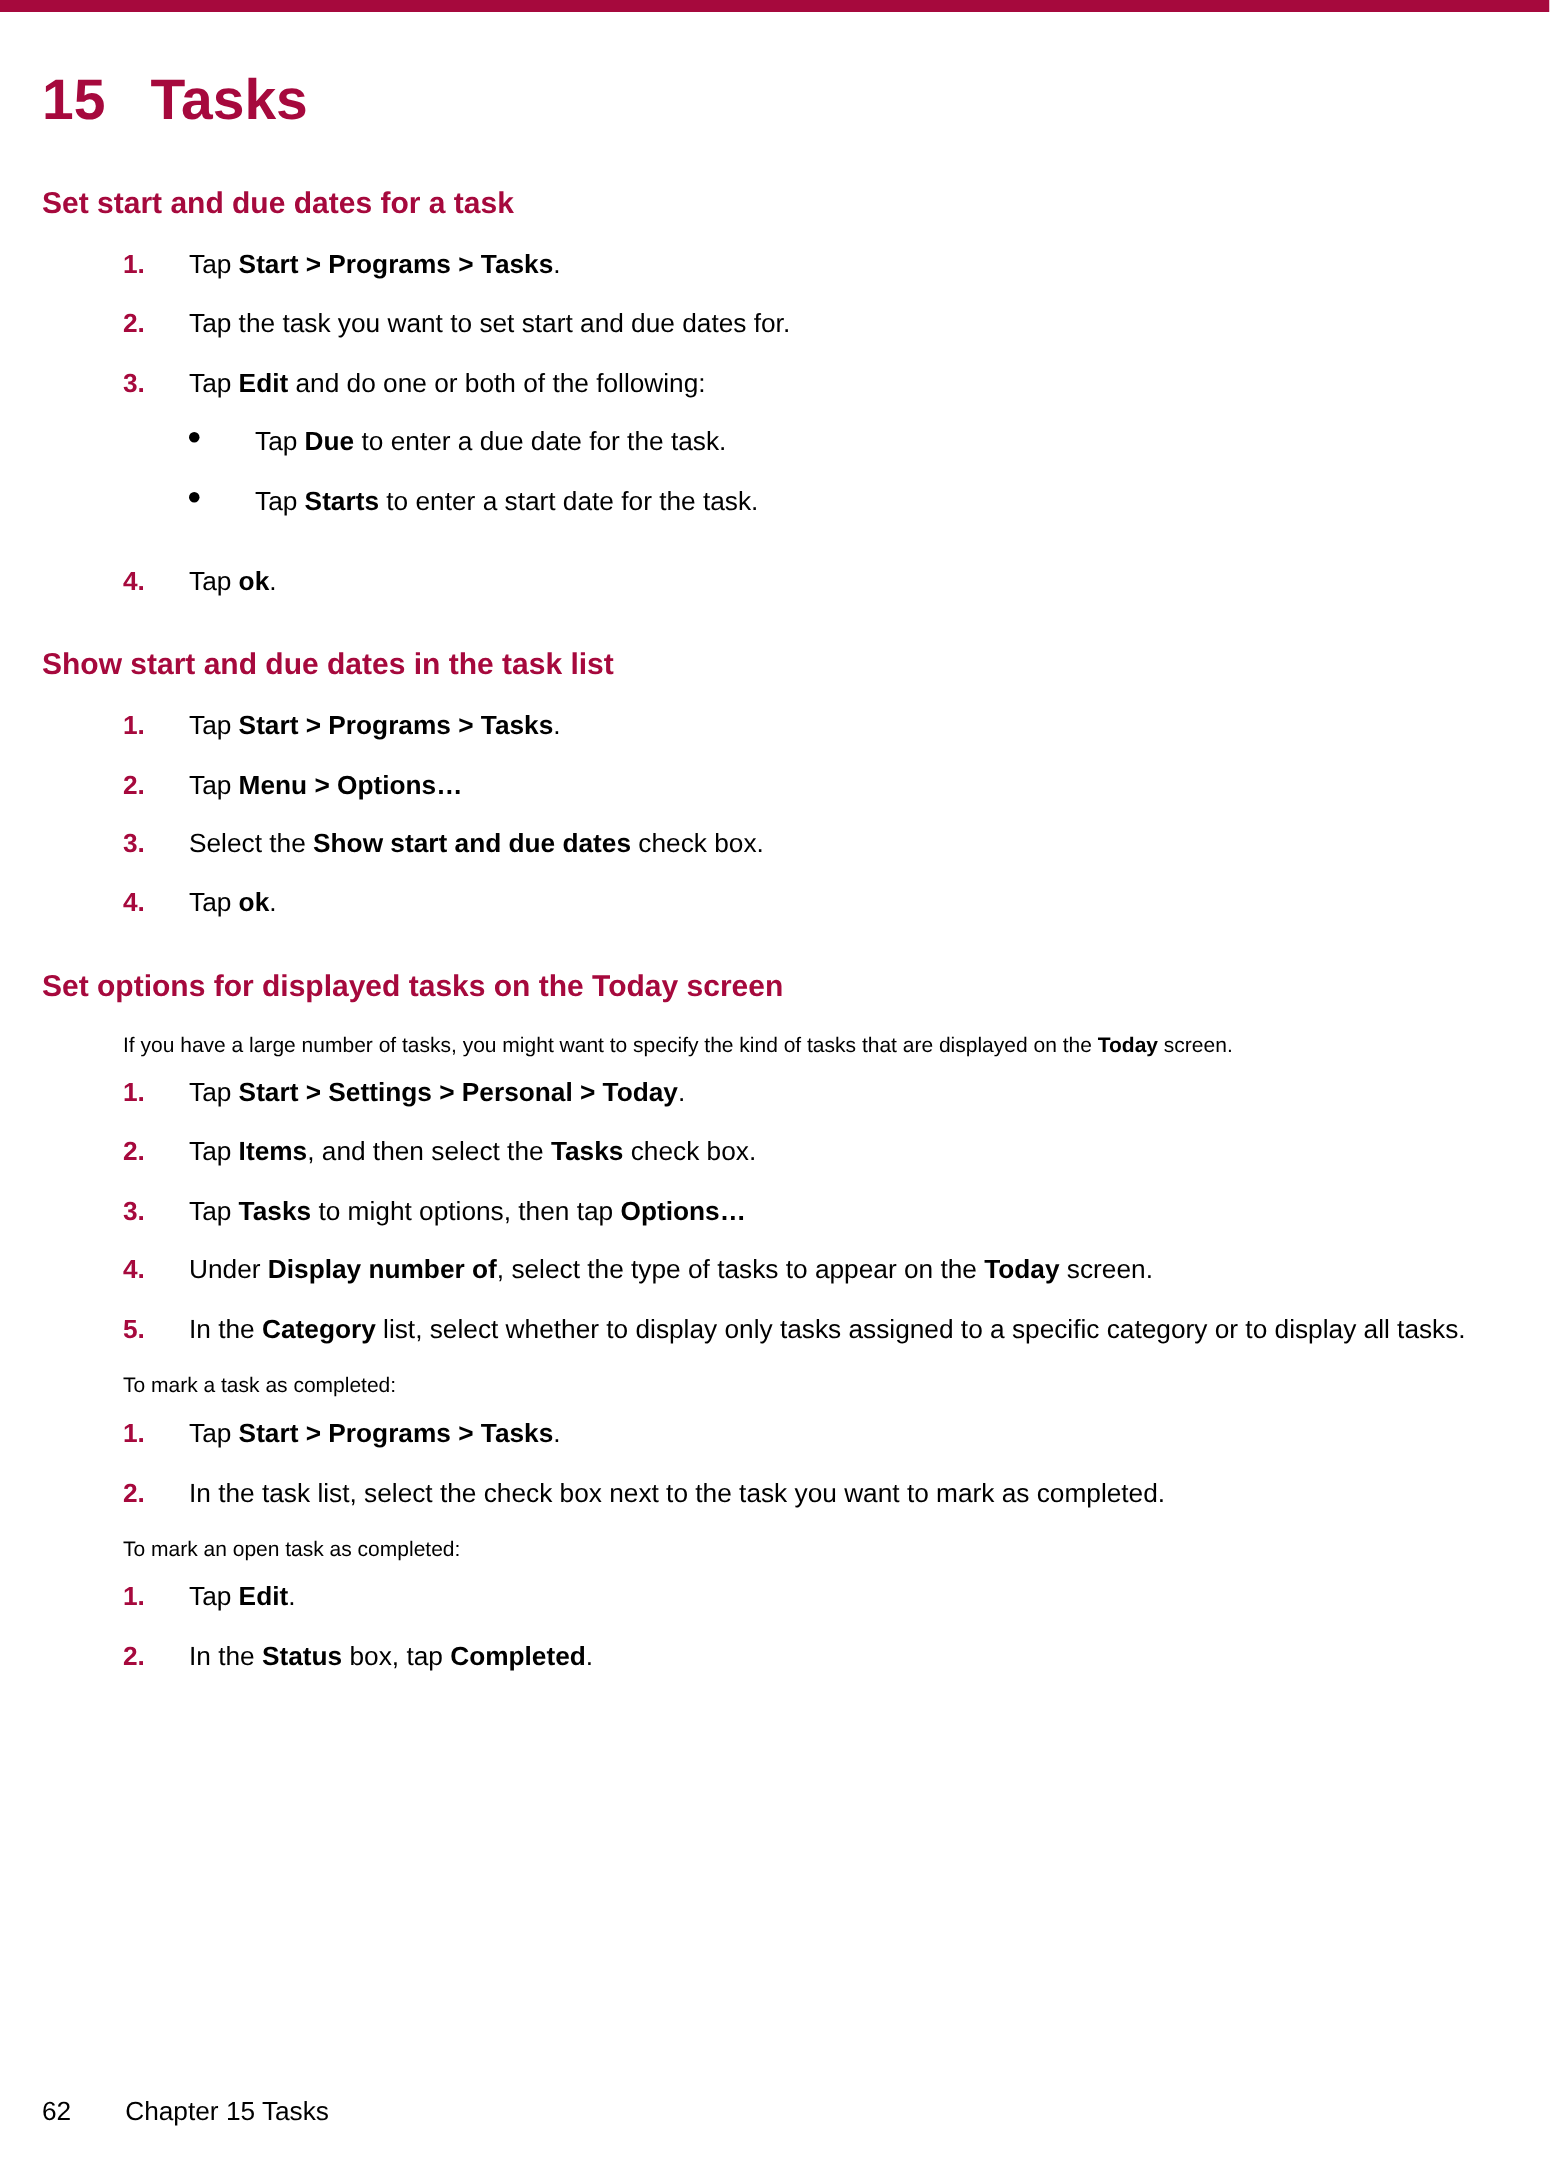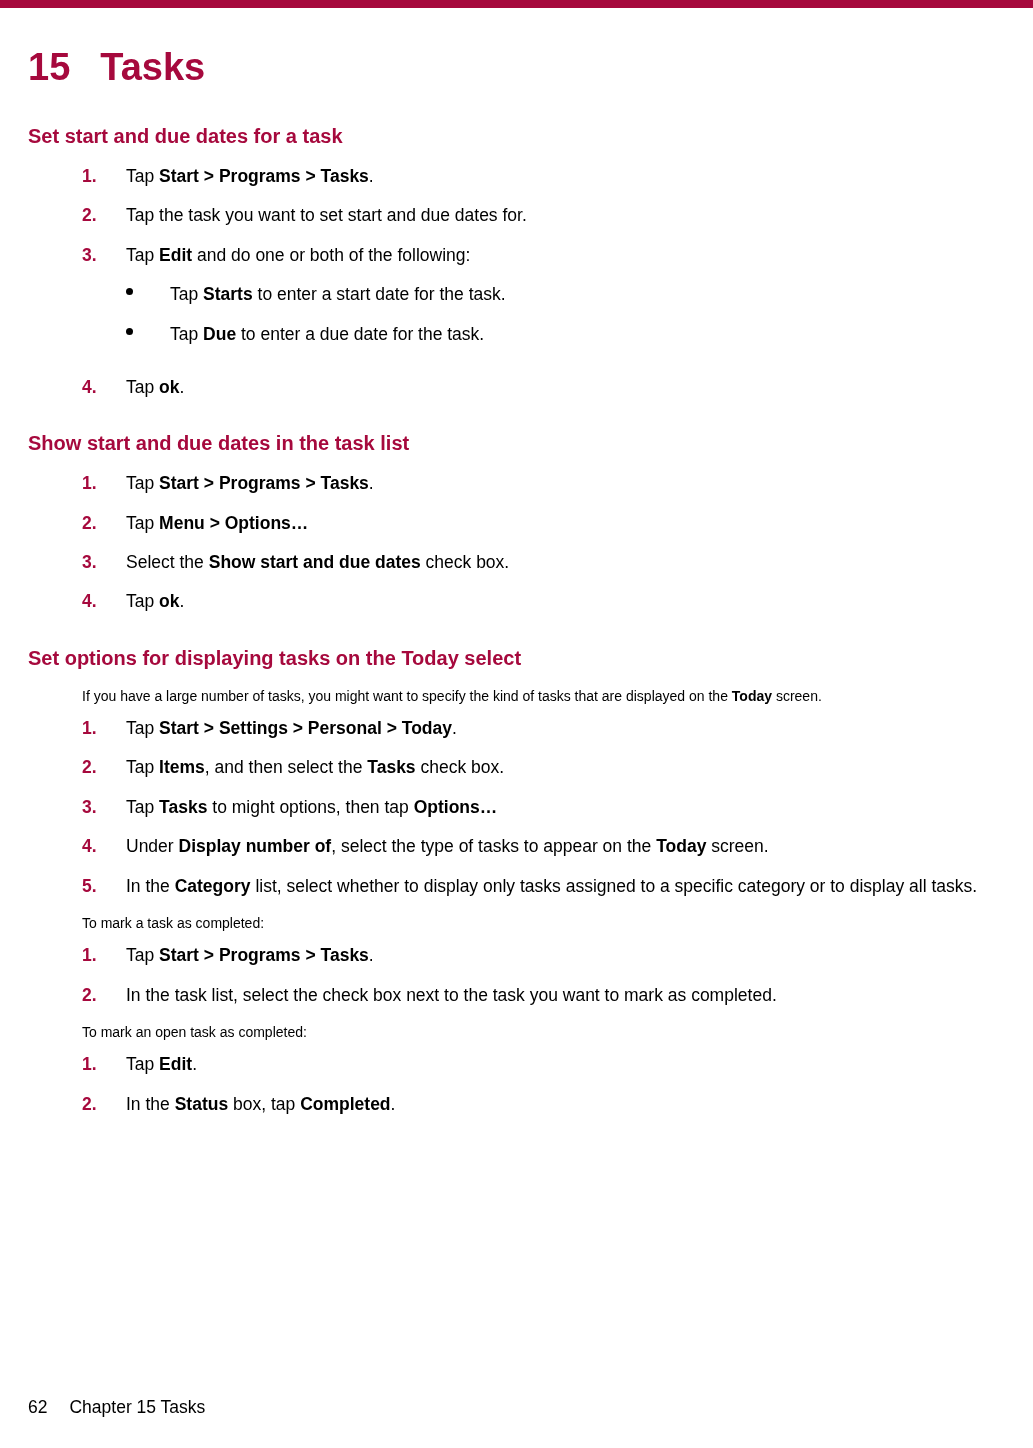--- a/index.html
+++ b/index.html
@@ -68,21 +68,21 @@
     ul.sub > li .dot::before {
       content: "";
       width: 7px; height: 7px; border-radius: 50%; background: #000; display: inline-block;
     }
     .footer {
       position: absolute;
       bottom: 30px;
       left: 28px;
       font-size: 17.5px;
     }
-    .footer .pnum { margin-right: 22px; }
+    .footer .pnum { margin-right: 36px; }
   </style>
 </head>
 <body>
 
 <div class="topbar"></div>
 <div class="page">
 
   <h1 class="chapter-title">
     <span class="num">15</span><span>Tasks</span>
   </h1>
@@ -97,25 +97,25 @@
       <li>
           <span class="marker">2.</span>
           <span class="body">Tap the task you want to set start and due dates for.</span>
         </li>
       <li>
           <span class="marker">3.</span>
           <span class="body"><span>Tap </span><span class="bold">Edit</span><span> and do one or both of the following:</span>
         <ul class="sub">
           <li>
                 <span class="dot"></span>
-                <span><span>Tap </span><span class="bold">Starts</span><span> to enter a start date for the task.</span></span>
+                <span><span>Tap </span><span class="bold">Due</span><span> to enter a due date for the task.</span></span>
               </li>
           <li>
                 <span class="dot"></span>
-                <span><span>Tap </span><span class="bold">Due</span><span> to enter a due date for the task.</span></span>
+                <span><span>Tap </span><span class="bold">Starts</span><span> to enter a start date for the task.</span></span>
               </li>
         </ul>
       </span>
         </li>
       <li>
           <span class="marker">4.</span>
           <span class="body"><span>Tap </span><span class="bold">ok</span><span>.</span></span>
         </li>
     </ol>
   </div>
@@ -135,21 +135,21 @@
           <span class="marker">3.</span>
           <span class="body"><span>Select the </span><span class="bold">Show start and due dates</span><span> check box.</span></span>
         </li>
       <li>
           <span class="marker">4.</span>
           <span class="body"><span>Tap </span><span class="bold">ok</span><span>.</span></span>
         </li>
     </ol>
   </div>
 
-  <h2 class="section">Set options for displaying tasks on the Today select</h2>
+  <h2 class="section">Set options for displayed tasks on the Today screen</h2>
   <div class="content">
     <p class="para"><span>If you have a large number of tasks, you might want to specify the kind of tasks that are displayed on the </span><span class="bold">Today</span><span> screen.</span></p>
     <ol class="steps">
       <li>
           <span class="marker">1.</span>
           <span class="body"><span>Tap </span><span class="bold">Start &gt; Settings &gt; Personal &gt; Today</span><span>.</span></span>
         </li>
       <li>
           <span class="marker">2.</span>
           <span class="body"><span>Tap </span><span class="bold">Items</span><span>, and then select the </span><span class="bold">Tasks</span><span> check box.</span></span>

